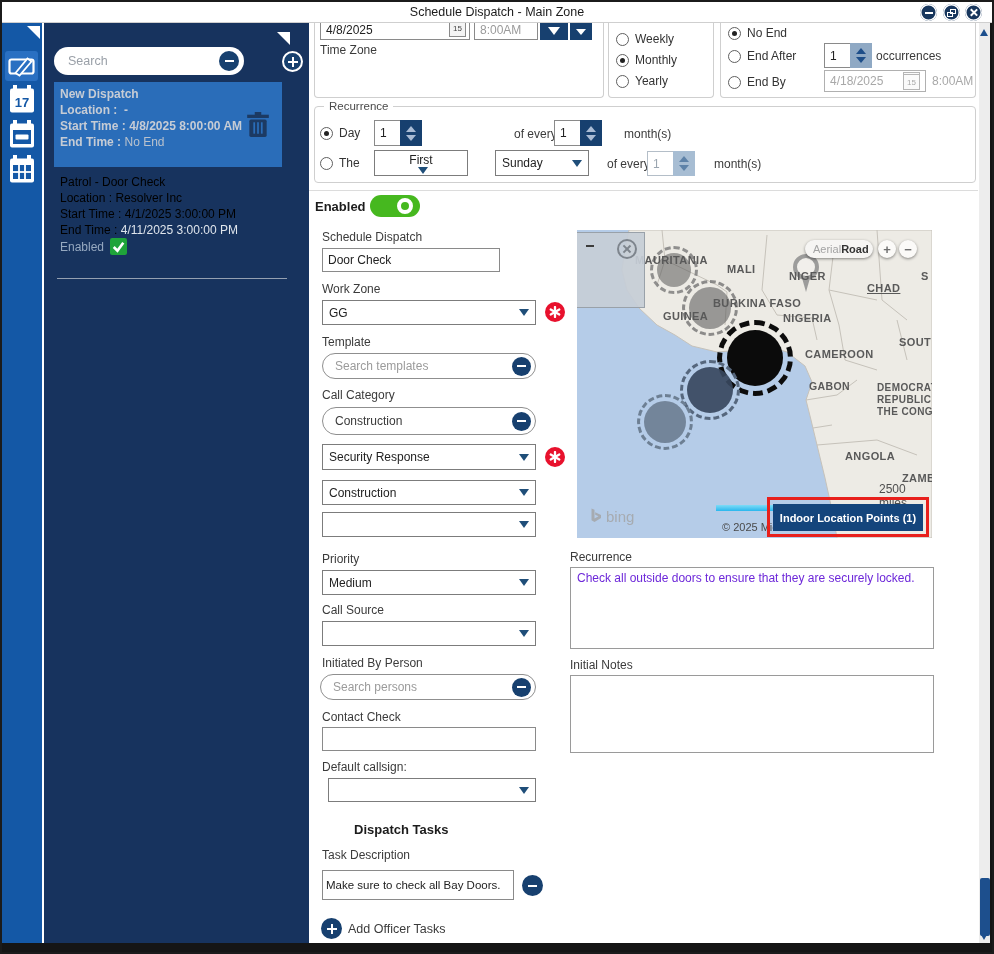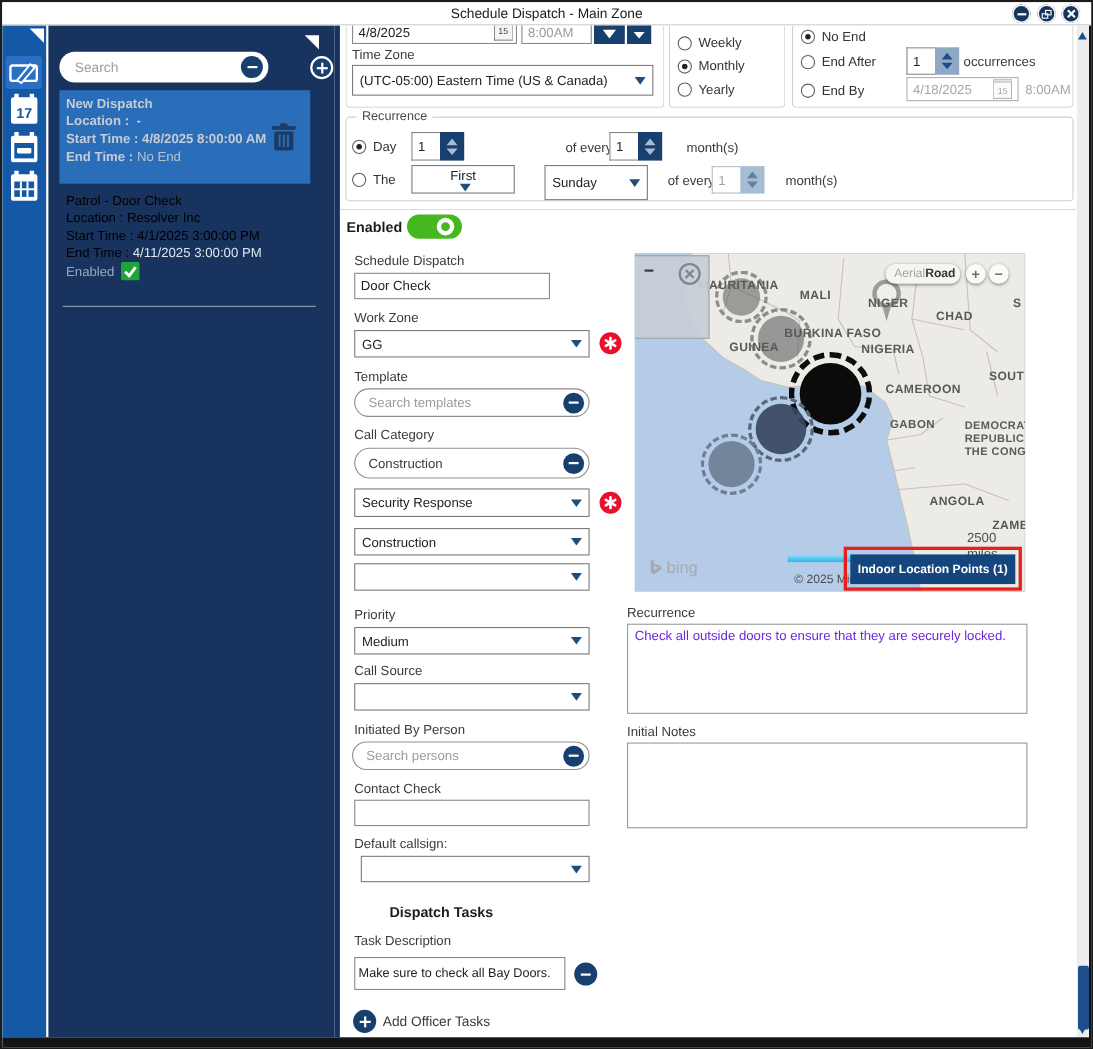--- a/index.html
+++ b/index.html
@@ -254,24 +254,20 @@
   <div class="abs inp" style="left:472px;top:8px;width:64px;height:30px;color:#9a9a9a;align-items:flex-end;padding-bottom:2px;">
     <span>8:00AM</span>
   </div>
   <div class="abs" style="left:538px;top:8px;width:28px;height:30px;background:#17406f;display:flex;align-items:flex-end;justify-content:center;padding-bottom:5px;z-index:9;">
     <span class="triw"></span>
   </div>
   <div class="abs" style="left:568px;top:12px;width:22px;height:26px;background:#17406f;display:flex;align-items:flex-end;justify-content:center;padding-bottom:5px;z-index:9;">
     <span class="triw" style="border-left-width:5px;border-right-width:5px;border-top-width:6px;"></span>
   </div>
   <div class="abs lbl" style="left:318px;top:41px;">Time Zone</div>
-  <div class="abs sel" style="left:318px;top:57px;width:274px;height:28px;">
-    <span>(UTC-05:00) Eastern Time (US &amp; Canada)</span>
-    <span class="tri"></span>
-  </div>
 
   <div class="abs groupbox" style="left:606px;top:21px;width:106px;height:75px;"></div>
   <div class="abs radiorow" style="left:614px;top:30px;">
     <span class="radio"></span>
     <span class="radiolbl">Weekly</span>
   </div>
   <div class="abs radiorow" style="left:614px;top:51px;">
     <span class="radio checked"></span>
     <span class="radiolbl">Monthly</span>
   </div>
@@ -332,21 +328,21 @@
   </div>
   <div class="abs lbl" style="left:622px;top:125px;">month(s)</div>
   <div class="abs radiorow" style="left:318px;top:154px;">
     <span class="radio"></span>
     <span class="radiolbl">The</span>
   </div>
   <div class="abs sel" style="left:372px;top:148px;width:94px;height:26px;flex-direction:column;">
     <span>First</span>
     <span class="tri"></span>
   </div>
-  <div class="abs sel" style="left:493px;top:148px;width:94px;height:32px;">
+  <div class="abs sel" style="left:493px;top:148px;width:94px;height:26px;">
     <span>Sunday</span>
     <span class="tri"></span>
   </div>
   <div class="abs lbl" style="left:605px;top:155px;">of every</div>
   <div class="abs spin dis" style="left:645px;top:149px;height:25px;">
     <span class="spinval" style="height:25px;">1</span>
     <span class="spinarr" style="height:25px;">
         <span class="tu"></span>
         <span class="td"></span>
       </span>
@@ -476,21 +472,21 @@
     <div class="ring" style="left:103px;top:130px;width:60px;height:60px;border:3px dashed #56677d;">
       <div class="fillc" style="width:46px;height:46px;background:rgba(56,72,94,.92);"></div>
     </div>
     <div class="ring" style="left:60px;top:164px;width:56px;height:56px;border:3px dashed #6d7f93;">
       <div class="fillc" style="width:42px;height:42px;background:rgba(99,115,134,.8);"></div>
     </div>
 
     <span class="maplbl" style="left:58px;top:24px;">MAURITANIA</span>
     <span class="maplbl" style="left:150px;top:33px;">MALI</span>
     <span class="maplbl" style="left:212px;top:40px;">NIGER</span>
-    <span class="maplbl" style="left:274px;top:52px;">CHAD</span>
+    <span class="maplbl" style="left:290px;top:52px;text-decoration:underline;">CHAD</span>
     <span class="maplbl" style="left:136px;top:67px;">BURKINA FASO</span>
     <span class="maplbl" style="left:86px;top:80px;">GUINEA</span>
     <span class="maplbl" style="left:206px;top:82px;">NIGERIA</span>
     <span class="maplbl" style="left:228px;top:118px;">CAMEROON</span>
     <span class="maplbl" style="left:344px;top:40px;">S</span>
     <span class="maplbl" style="left:322px;top:106px;">SOUT</span>
     <span class="maplbl" style="left:232px;top:150px;font-size:10.5px;">GABON</span>
     <span class="maplbl" style="left:300px;top:152px;font-size:10px;white-space:pre;line-height:12px;">DEMOCRATI
 REPUBLIC O
 THE CONGO</span>

